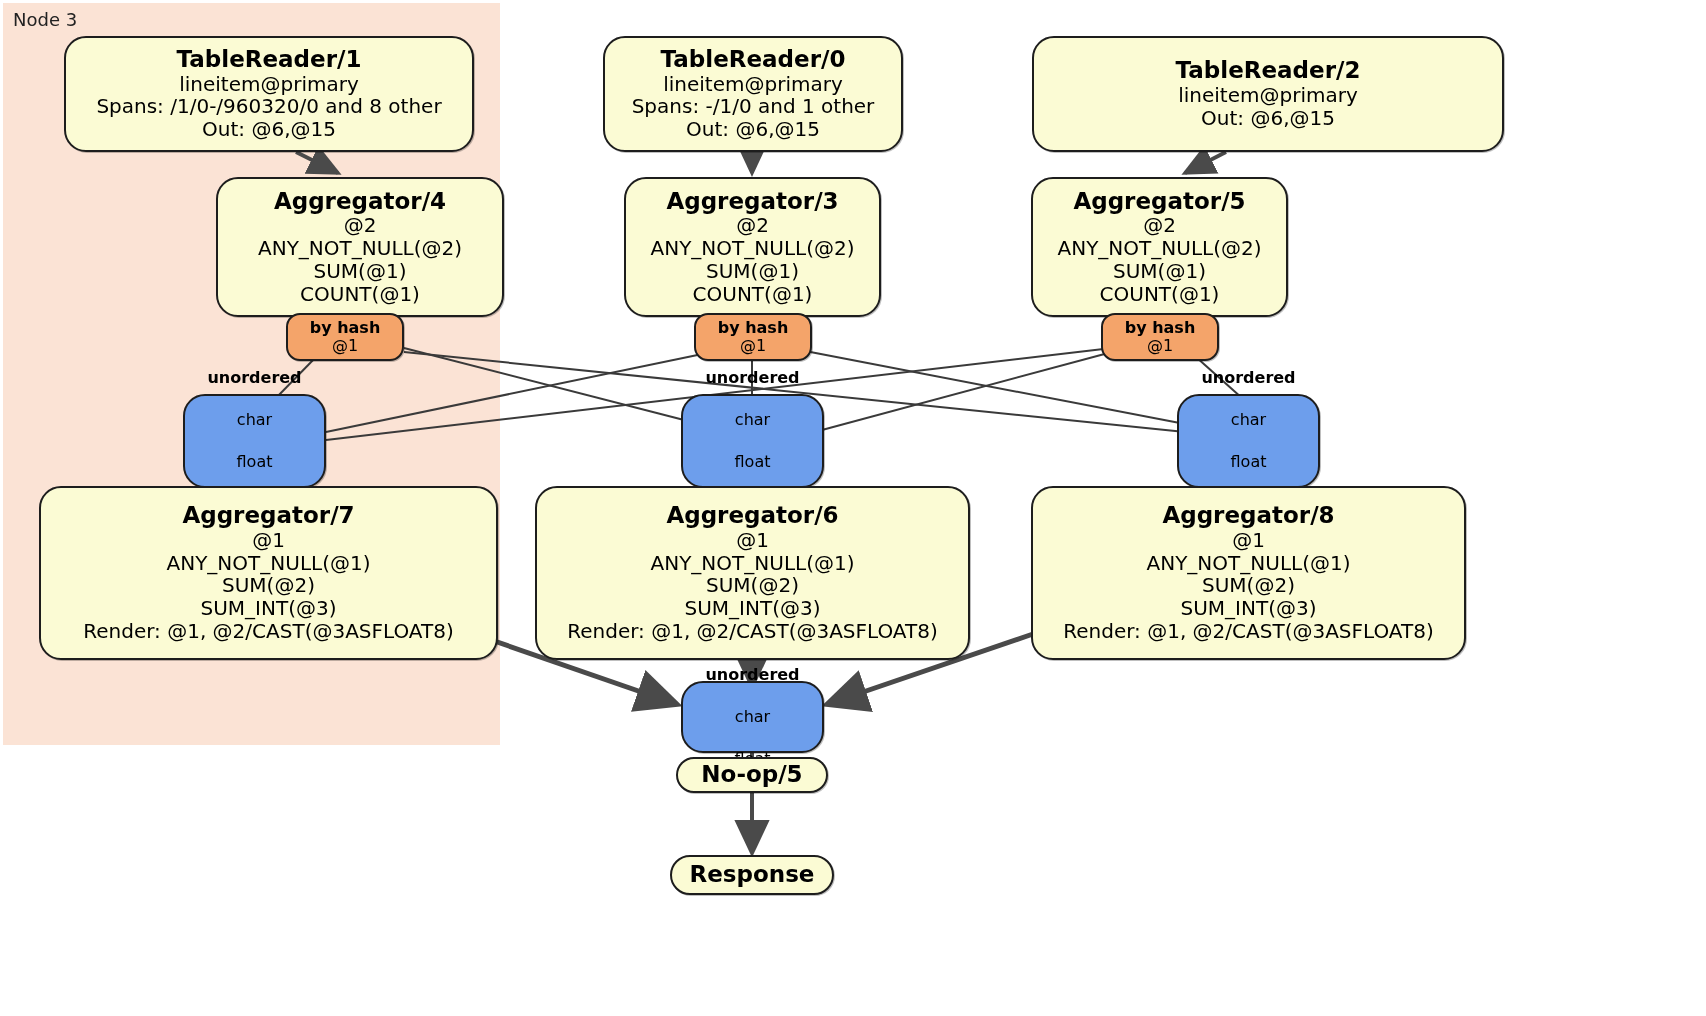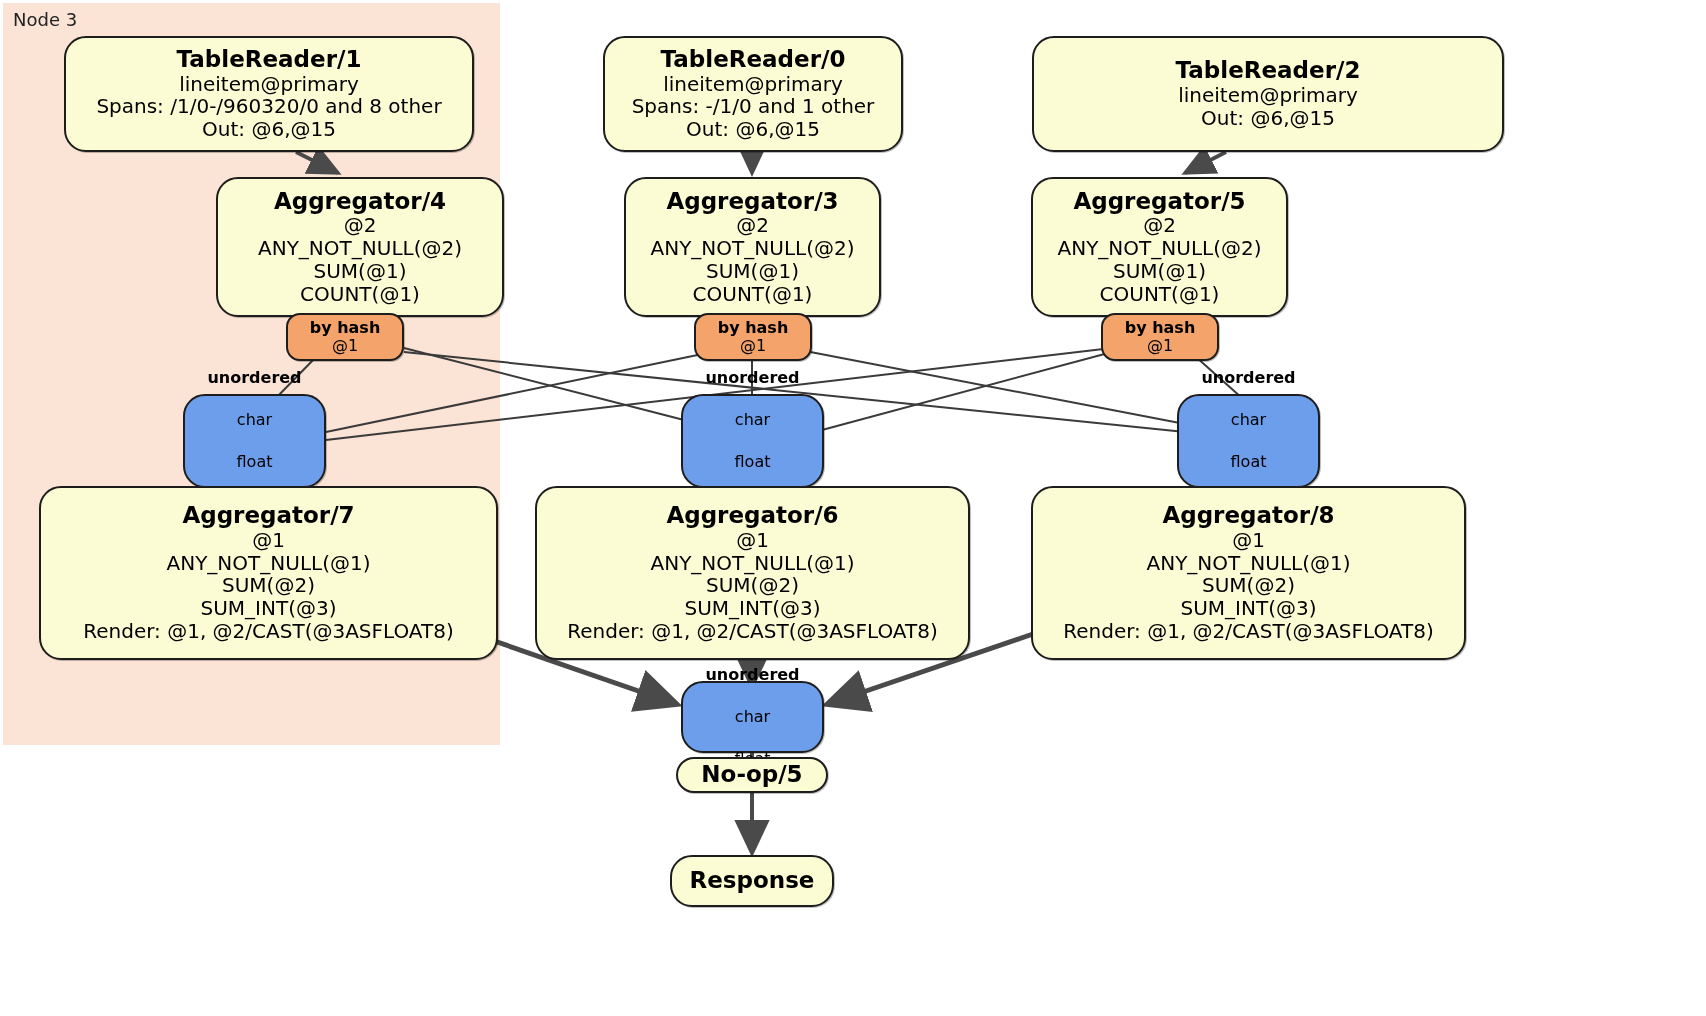--- a/index.html
+++ b/index.html
@@ -179,17 +179,17 @@
   <div class="node sync" style="left:681px;top:681px;width:143px;height:72px;">
     <div class="ttl sm">unordered</div>
     <div class="ln sm">char</div>
     <div class="ln sm">float</div>
   </div>
 
   <div class="node proc" style="left:676px;top:757px;width:152px;height:36px;">
     <div class="ttl">No-op/5</div>
   </div>
 
-  <div class="node proc" style="left:670px;top:855px;width:164px;height:52px;">
+  <div class="node proc" style="left:670px;top:855px;width:164px;height:40px;">
     <div class="ttl">Response</div>
   </div>
 
 </div>
 
 </body></html>

